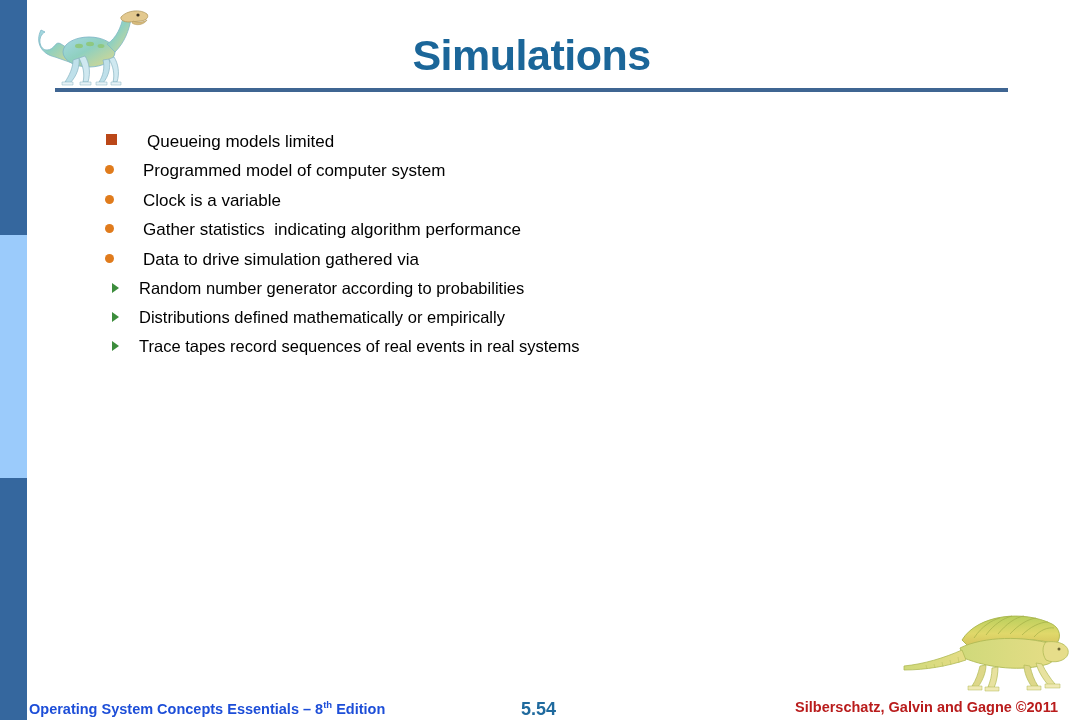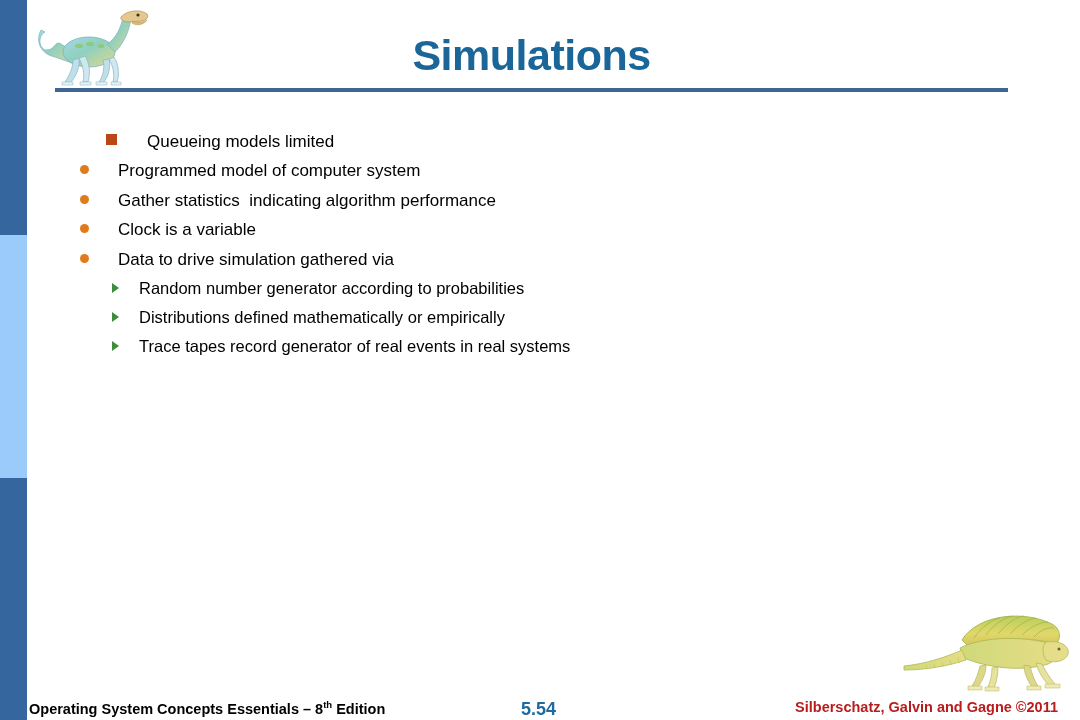--- a/index.html
+++ b/index.html
@@ -115,21 +115,21 @@
     top: -2px;
   }
   .lvl1 .bullet-text {
     margin-left: 30px;
     font-size: 17px;
   }
   .lvl1 .bullet-text b { font-weight: bold; }
 
   
   .lvl2 {
-    padding-left: 80px;
+    padding-left: 105px;
     height: 29.5px;
   }
   .lvl2 .bullet-mark {
     width: 9px;
     height: 9px;
     border-radius: 50%;
     background: #e07b1c;
     position: relative;
     top: -2px;
   }
@@ -157,21 +157,21 @@
     font-size: 16.5px;
   }
 
   
   .footer-left {
     position: absolute;
     left: 29px;
     top: 699px;
     font-size: 14.5px;
     font-weight: bold;
-    color: #000000;
+    color: #1d4ed8;
     white-space: pre;
     text-align: center;
   }
   .footer-left sup {
     font-size: 9.5px;
     vertical-align: super;
   }
   .footer-page {
     position: absolute;
     left: 512px;
@@ -247,46 +247,46 @@
   </div>
 
 
   <div class="bullet-row lvl2">
     <span class="bullet-mark"></span>
     <span class="bullet-text">Programmed model of computer system</span>
   </div>
 
   <div class="bullet-row lvl2">
     <span class="bullet-mark"></span>
+    <span class="bullet-text">Clock is a variable</span>
+  </div>
+
+  <div class="bullet-row lvl2">
+    <span class="bullet-mark"></span>
     <span class="bullet-text">Gather statistics  indicating algorithm performance</span>
   </div>
 
   <div class="bullet-row lvl2">
     <span class="bullet-mark"></span>
-    <span class="bullet-text">Clock is a variable</span>
-  </div>
-
-  <div class="bullet-row lvl2">
-    <span class="bullet-mark"></span>
     <span class="bullet-text">Data to drive simulation gathered via</span>
   </div>
 
   <div class="bullet-row lvl3">
     <span class="bullet-mark"></span>
     <span class="bullet-text">Random number generator according to probabilities</span>
   </div>
 
   <div class="bullet-row lvl3">
     <span class="bullet-mark"></span>
     <span class="bullet-text">Distributions defined mathematically or empirically</span>
   </div>
 
   <div class="bullet-row lvl3">
     <span class="bullet-mark"></span>
-    <span class="bullet-text">Trace tapes record generator of real events in real systems</span>
+    <span class="bullet-text">Trace tapes record sequences of real events in real systems</span>
   </div>
 
 </div>
 
 <svg class="dino-bottom" viewBox="0 0 172 86" xmlns="http://www.w3.org/2000/svg">
   <defs>
     <linearGradient id="dgB" x1="0" y1="0" x2="0" y2="1">
       <stop offset="0%" stop-color="#b9cf5d"></stop>
       <stop offset="55%" stop-color="#e0d86a"></stop>
       <stop offset="100%" stop-color="#d3c05a"></stop>

